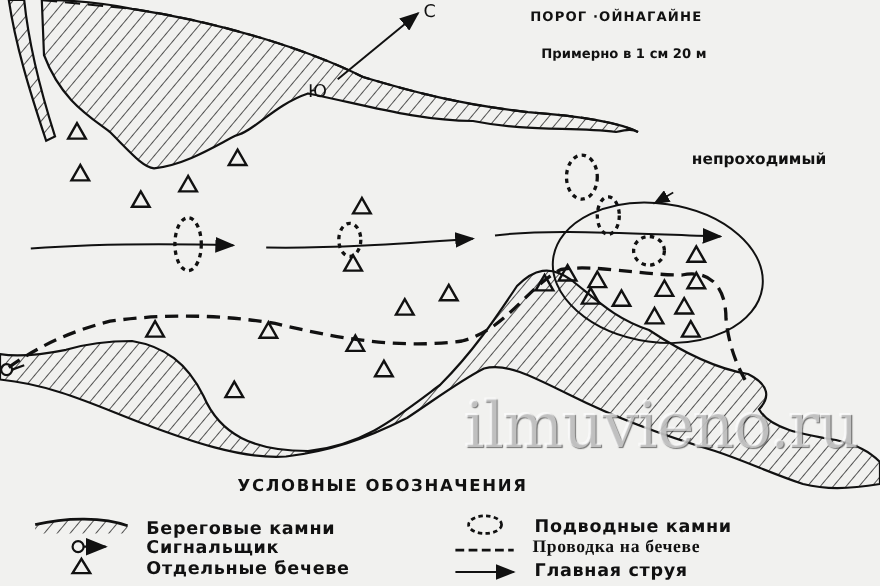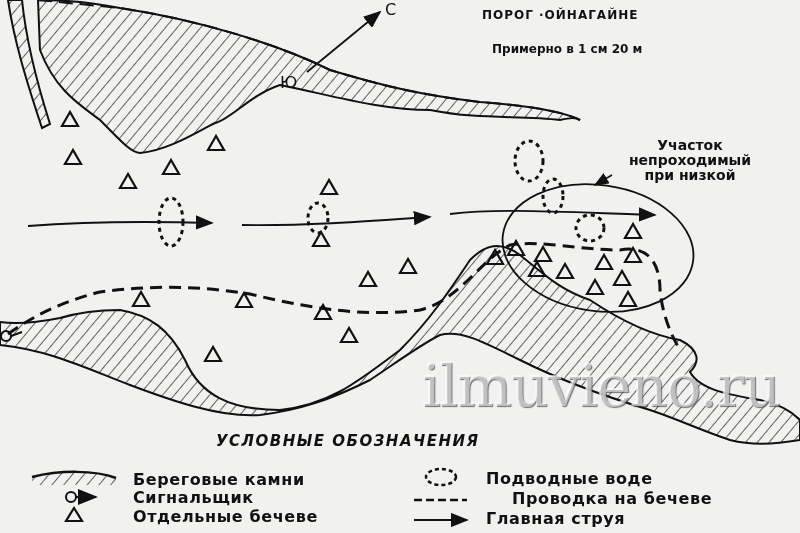--- a/index.html
+++ b/index.html
@@ -5,21 +5,21 @@
   html, body { margin: 0; padding: 0; }
   body { width: 800px; height: 533px; background: #f1f1ef; position: relative; overflow: hidden; font-family: "DejaVu Sans", sans-serif; color: #111; }
   svg#map { position: absolute; left: 0; top: 0; }
   .txt { position: absolute; font-weight: bold; white-space: nowrap; color: #111; }
   .title { left: 482px; top: 8px; font-size: 12px; letter-spacing: 1px; }
   .scale { left: 492px; top: 42px; font-size: 12px; }
   .compass-n { left: 385px; top: 0px; font-size: 16px; font-weight: normal; }
   .compass-s { left: 280px; top: 73px; font-size: 16px; font-weight: normal; }
   .note { left: 600px; top: 138px; font-size: 14px; line-height: 15px; text-align: center; width: 180px; }
   .note div { white-space: nowrap; }
-  .legend-title { left: 216px; top: 432px; font-size: 15px; letter-spacing: 1.5px; font-style: italic; }
+  .legend-title { left: 216px; top: 432px; font-size: 15px; letter-spacing: 1.5px; }
   .leg { position: absolute; font-size: 16px; font-weight: bold; letter-spacing: 0.6px; white-space: nowrap; }
   .watermark { position: absolute; left: 422px; top: 352px; font-family: "DejaVu Serif", serif; font-size: 58px; color: rgba(255,255,255,0.55); text-shadow: 1px 1px 1px rgba(60,60,60,0.7), -1px -1px 0 rgba(255,255,255,0.6); letter-spacing: -1px; }
 </style>
 </head>
 <body>
 
 <svg id="map" width="800" height="533" viewBox="0 0 800 533">
   <defs>
     <pattern id="hatch" patternUnits="userSpaceOnUse" width="9" height="9" patternTransform="rotate(40)">
       <line x1="0" y1="0" x2="0" y2="9" stroke="#222" stroke-width="1.4"></line>
@@ -107,26 +107,24 @@
     <path d="M414,520 L467,520" stroke="#111" stroke-width="1.8" marker-end="url(#arr)"></path>
   </g>
 </svg>
 
 <div class="txt title">ПОРОГ ·ОЙНАГАЙНЕ</div>
 <div class="txt scale">Примерно в 1 см 20 м</div>
 <div class="txt compass-n">С</div>
 <div class="txt compass-s">Ю</div>
 
 <div class="txt note">
-  <div>Участок</div>
   <div>непроходимый</div>
-  <div>при низкой</div>
 </div>
 
 <div class="watermark">ilmuvieno.ru</div>
 
 <div class="txt legend-title">УСЛОВНЫЕ ОБОЗНАЧЕНИЯ</div>
 <div class="leg" style="left:133px;top:470px;">Береговые камни</div>
 <div class="leg" style="left:133px;top:488px;">Сигнальщик</div>
 <div class="leg" style="left:133px;top:507px;">Отдельные бечеве</div>
-<div class="leg" style="left:486px;top:469px;">Подводные воде</div>
-<div class="leg" style="left:512px;top:489px;">Проводка на бечеве</div>
+<div class="leg" style="left:486px;top:469px;">Подводные камни</div>
+<div class="leg" style="left:484px;top:489px;font-family:Liberation Serif, serif;">Проводка на бечеве</div>
 <div class="leg" style="left:486px;top:509px;text-align:center;">Главная струя</div>
 
 </body></html>

